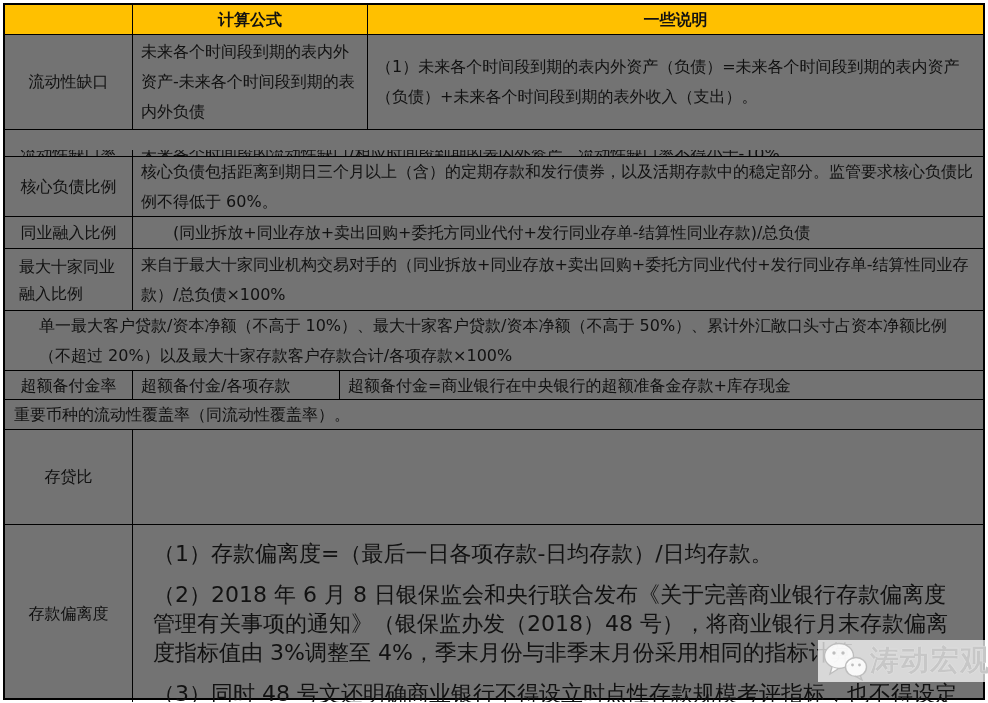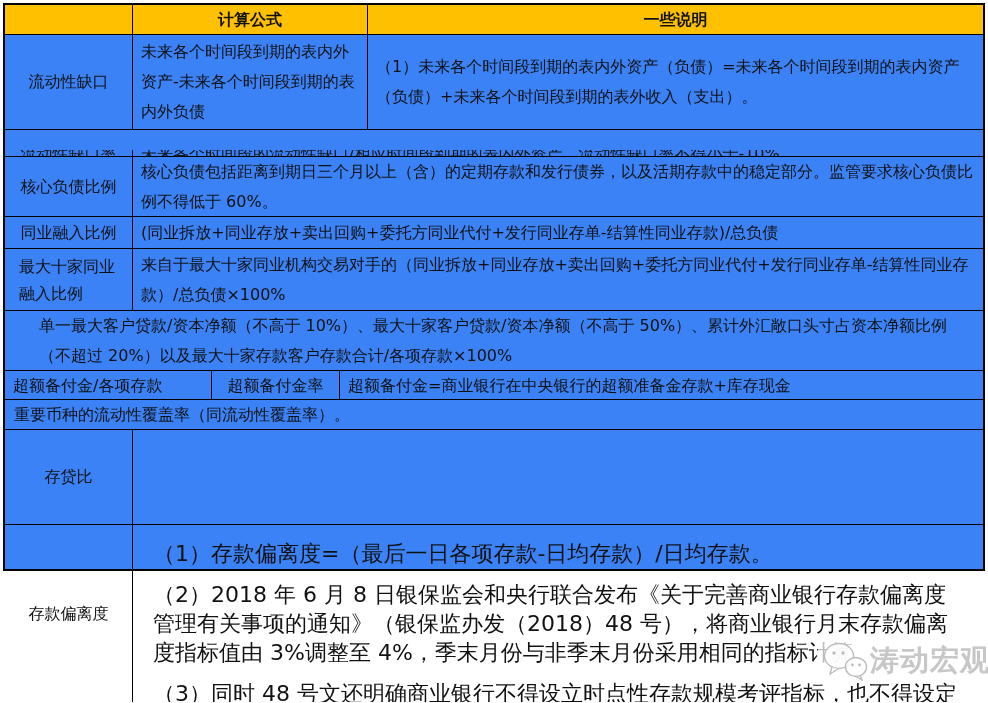--- a/index.html
+++ b/index.html
@@ -6,24 +6,24 @@
   body{
     width:988px;height:703px;
     background:#ffffff;
     font-family:"DejaVu Sans","Liberation Sans",sans-serif;
     color:#111;
     position:relative;
     overflow:hidden;
   }
   .table{
     position:absolute;left:3px;top:3px;
-    width:982px;height:568px;
+    width:982px;height:697px;
     border:2px solid #000;
     box-sizing:border-box;
-    background:#3b82f6;
+    background:#737373;
   }
   .row{
     display:flex;
     border-bottom:1px solid #000;
     box-sizing:border-box;
     width:100%;
   }
   .row:last-child{border-bottom:none;}
   .cell{
     box-sizing:border-box;
@@ -47,21 +47,21 @@
   .row-r7 .c2{width:207px;}
   .c3{flex:1;padding:2px 8px;}
   .cm{flex:1;padding:2px 8px;}
   .cf{flex:1;padding:2px 9px;}
   .hdr{height:30px;background:#FFC000;}
   .hdr .cell{font-weight:bold;justify-content:center;text-align:center;padding:0;}
   .h-r1{height:95px;}
   .h-r2{height:27px;}
   .h-r2 .cell{line-height:25px;margin-top:20px;}
   .h-r3{height:60px;}
-  .h-r4{height:32px;}
+  .h-r4{height:32px;gap:32px;}
   .h-r4 .cell{line-height:30px;}
   .h-r5{height:62px;}
   .h-r5 .c1{line-height:27px;}
   .h-r6{height:60px;padding-left:25px;}
   .h-r7{height:29px;}
   .h-r7 .cell{line-height:27px;}
   .h-r8{height:30px;}
   .h-r8 .cell{line-height:28px;}
   .h-r9{height:95px;}
   .h-r10{height:177px;}
@@ -122,22 +122,22 @@
   <div class="row h-r5">
     <div class="cell c1">最大十家同业融入比例</div>
     <div class="cell cm">来自于最大十家同业机构交易对手的（同业拆放+同业存放+卖出回购+委托方同业代付+发行同业存单-结算性同业存款）/总负债×100%</div>
   </div>
 
   <div class="row h-r6">
     <div class="cell cf">单一最大客户贷款/资本净额（不高于 10%）、最大十家客户贷款/资本净额（不高于 50%）、累计外汇敞口头寸占资本净额比例（不超过 20%）以及最大十家存款客户存款合计/各项存款×100%</div>
   </div>
 
   <div class="row h-r7 row-r7">
+    <div class="cell c1">超额备付金率</div>
     <div class="cell c2">超额备付金/各项存款</div>
-    <div class="cell c1">超额备付金率</div>
     <div class="cell c3">超额备付金=商业银行在中央银行的超额准备金存款+库存现金</div>
   </div>
 
   <div class="row h-r8">
     <div class="cell cf">重要币种的流动性覆盖率（同流动性覆盖率）。</div>
   </div>
 
   <div class="row h-r9">
     <div class="cell c1">存贷比</div>
   </div>

